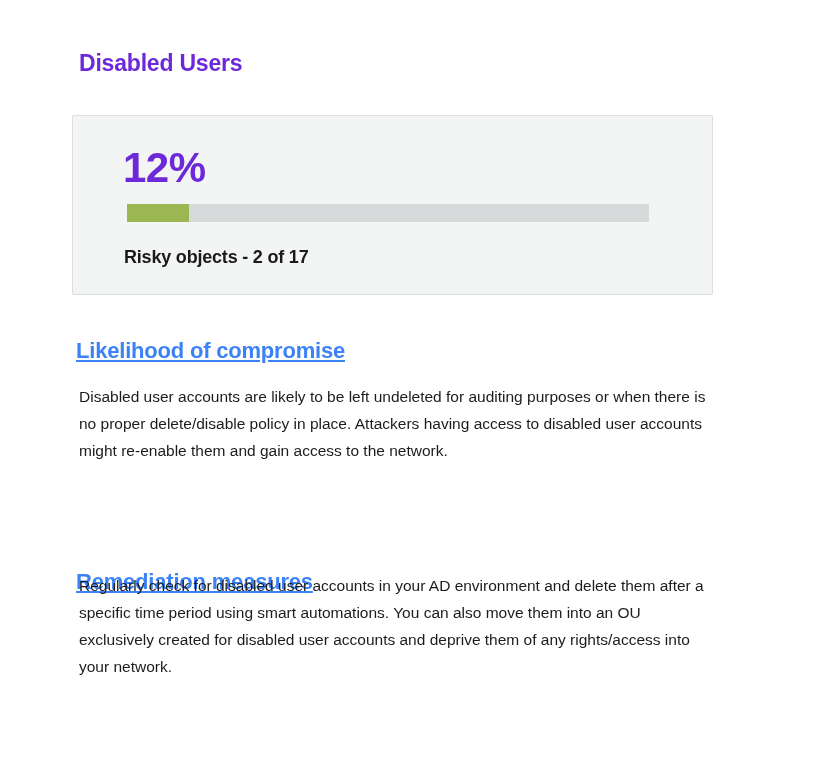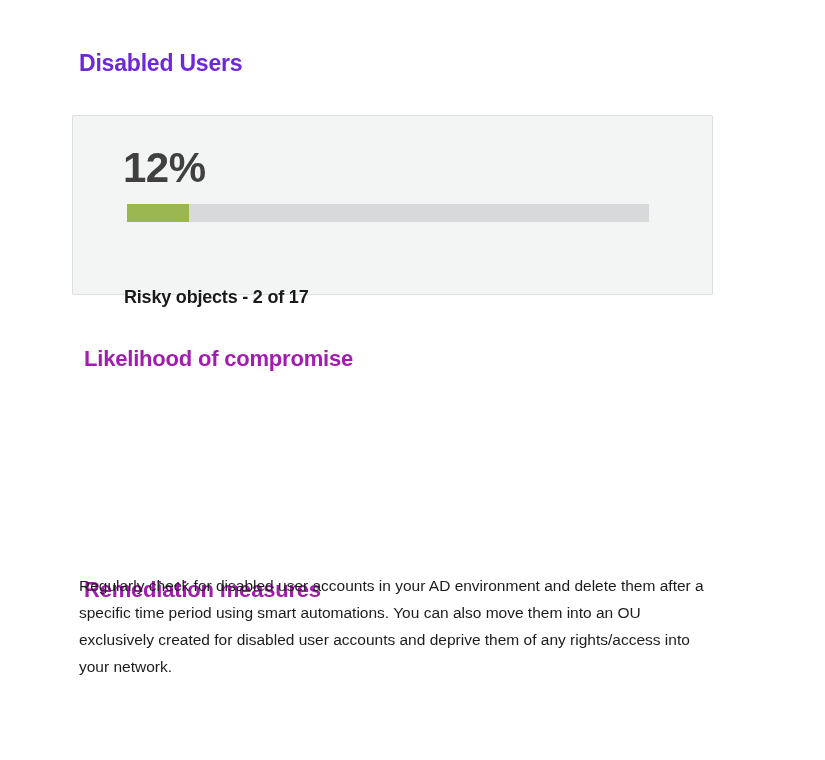--- a/index.html
+++ b/index.html
@@ -38,21 +38,21 @@
       box-shadow: 0 0 1px rgba(0,0,0,0.05);
     }
     .score-percent {
       position: absolute;
       left: 50px;
       top: 26px;
       font-size: 42px;
       font-weight: bold;
       line-height: 52px;
       letter-spacing: -0.5px;
-      color: #404040;
+      color: #6d28d9;
     }
     .progress-track {
       position: absolute;
       left: 54px;
       top: 88px;
       width: 522px;
       height: 18px;
       background: #d8d9da;
     }
     .progress-fill {
@@ -64,31 +64,31 @@
     }
     .risky-label {
       position: absolute;
       left: 51px;
       top: 129px;
       font-size: 18px;
       font-weight: bold;
       line-height: 24px;
       color: #1a1a1a;
       letter-spacing: -0.2px;
-      margin-top: 40px;
     }
     .section-heading {
       position: absolute;
       left: 76px;
-      margin: 8px;
+      margin: 0;
       font-size: 22px;
       font-weight: bold;
       line-height: 28px;
       letter-spacing: -0.2px;
-      color: #a21caf;
+      color: #3b82f6;
+      text-decoration: underline;
     }
     .section-body {
       position: absolute;
       left: 79px;
       width: 640px;
       margin: 0;
       font-size: 15.5px;
       line-height: 27px;
       color: #1c1c1c;
     }
@@ -104,18 +104,19 @@
 <div class="score-card">
   <div class="score-percent">12%</div>
   <div class="progress-track" style="background: rgb(216, 217, 218);">
     <div class="progress-fill" id="progress-fill" style="width: 11.8%; background: rgb(154, 183, 82);"></div>
   </div>
   <div class="risky-label">Risky objects - 2 of 17</div>
 </div>
 
 <h2 class="section-heading" style="top:337px;">Likelihood of compromise</h2>
 <div class="section-body" style="top:383px;">
+  <p>Disabled user accounts are likely to be left undeleted for auditing purposes or when there is no proper delete/disable policy in place. Attackers having access to disabled user accounts might re-enable them and gain access to the network.</p>
 </div>
 
 <h2 class="section-heading" style="top:568px;">Remediation measures</h2>
 <div class="section-body" style="top:572px;">
   <p>Regularly check for disabled user accounts in your AD environment and delete them after a specific time period using smart automations. You can also move them into an OU exclusively created for disabled user accounts and deprive them of any rights/access into your network.</p>
 </div>
 
 </body></html>

